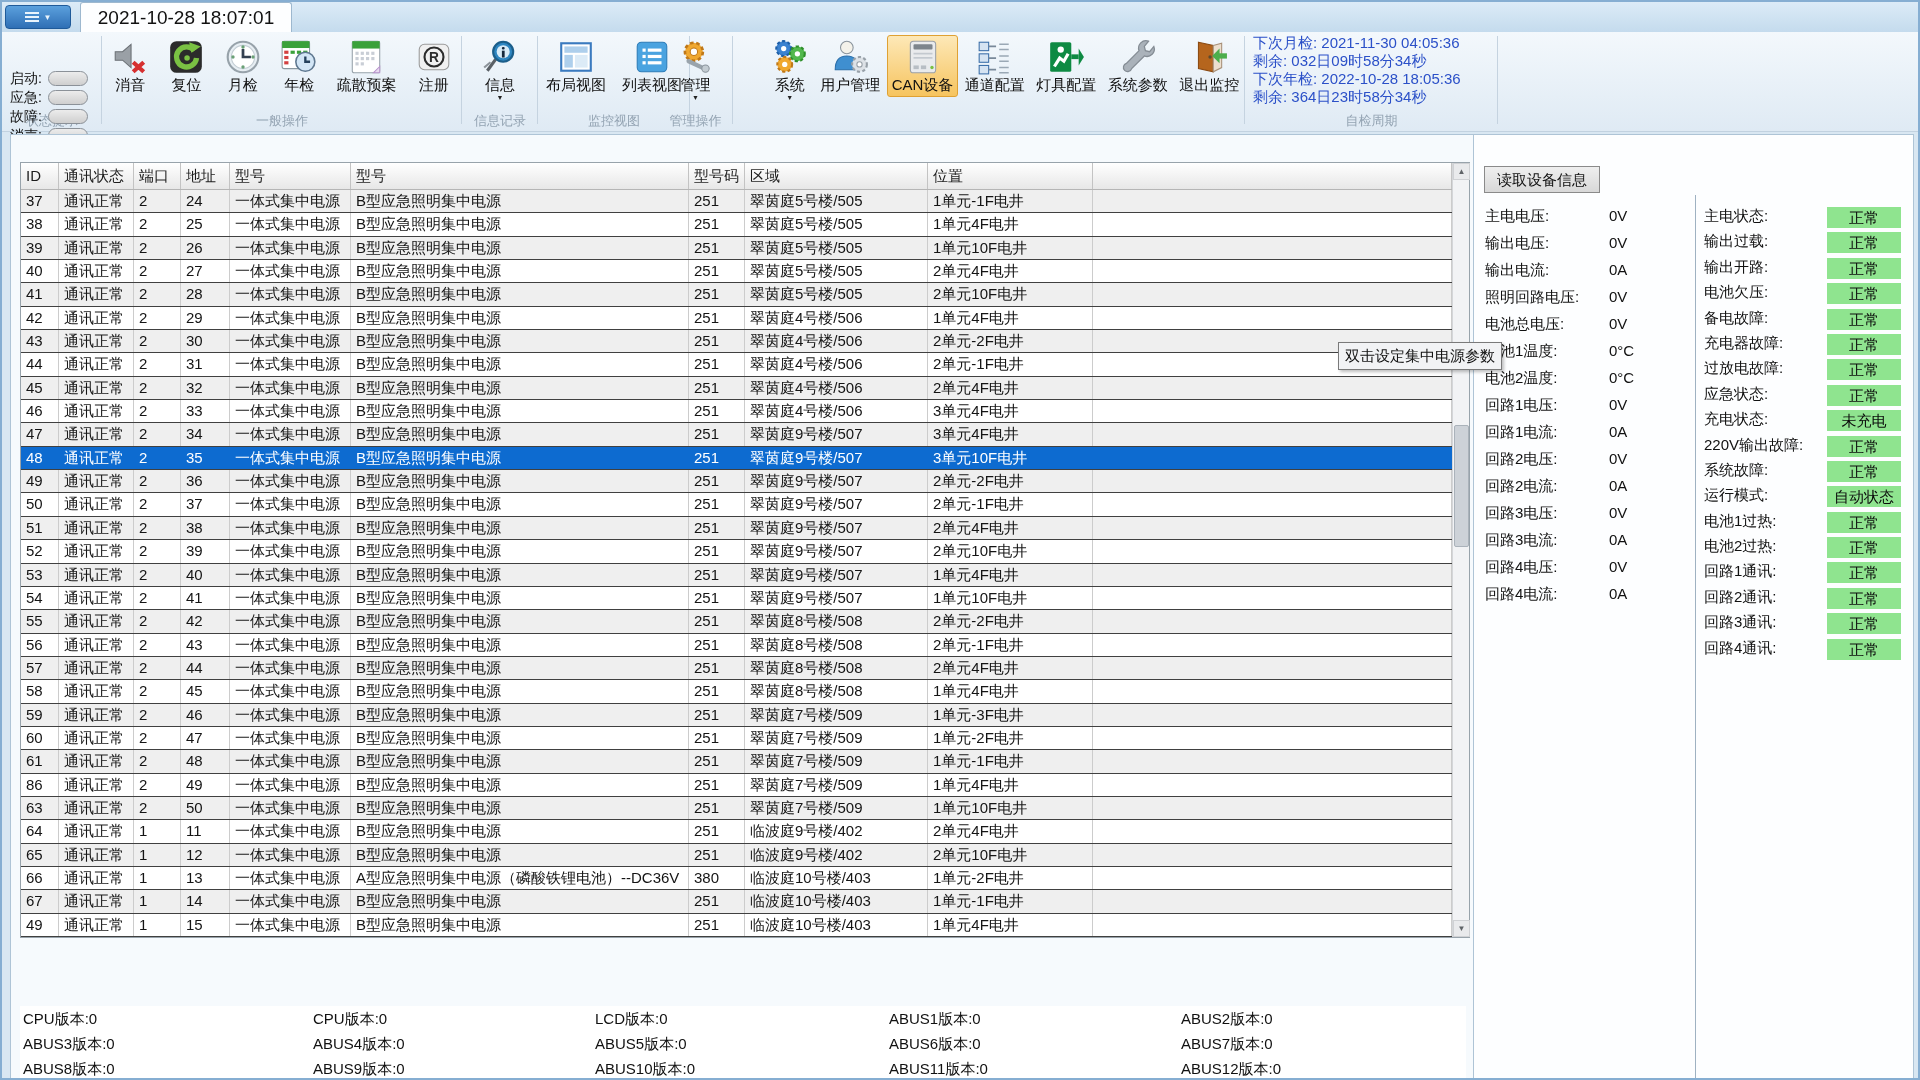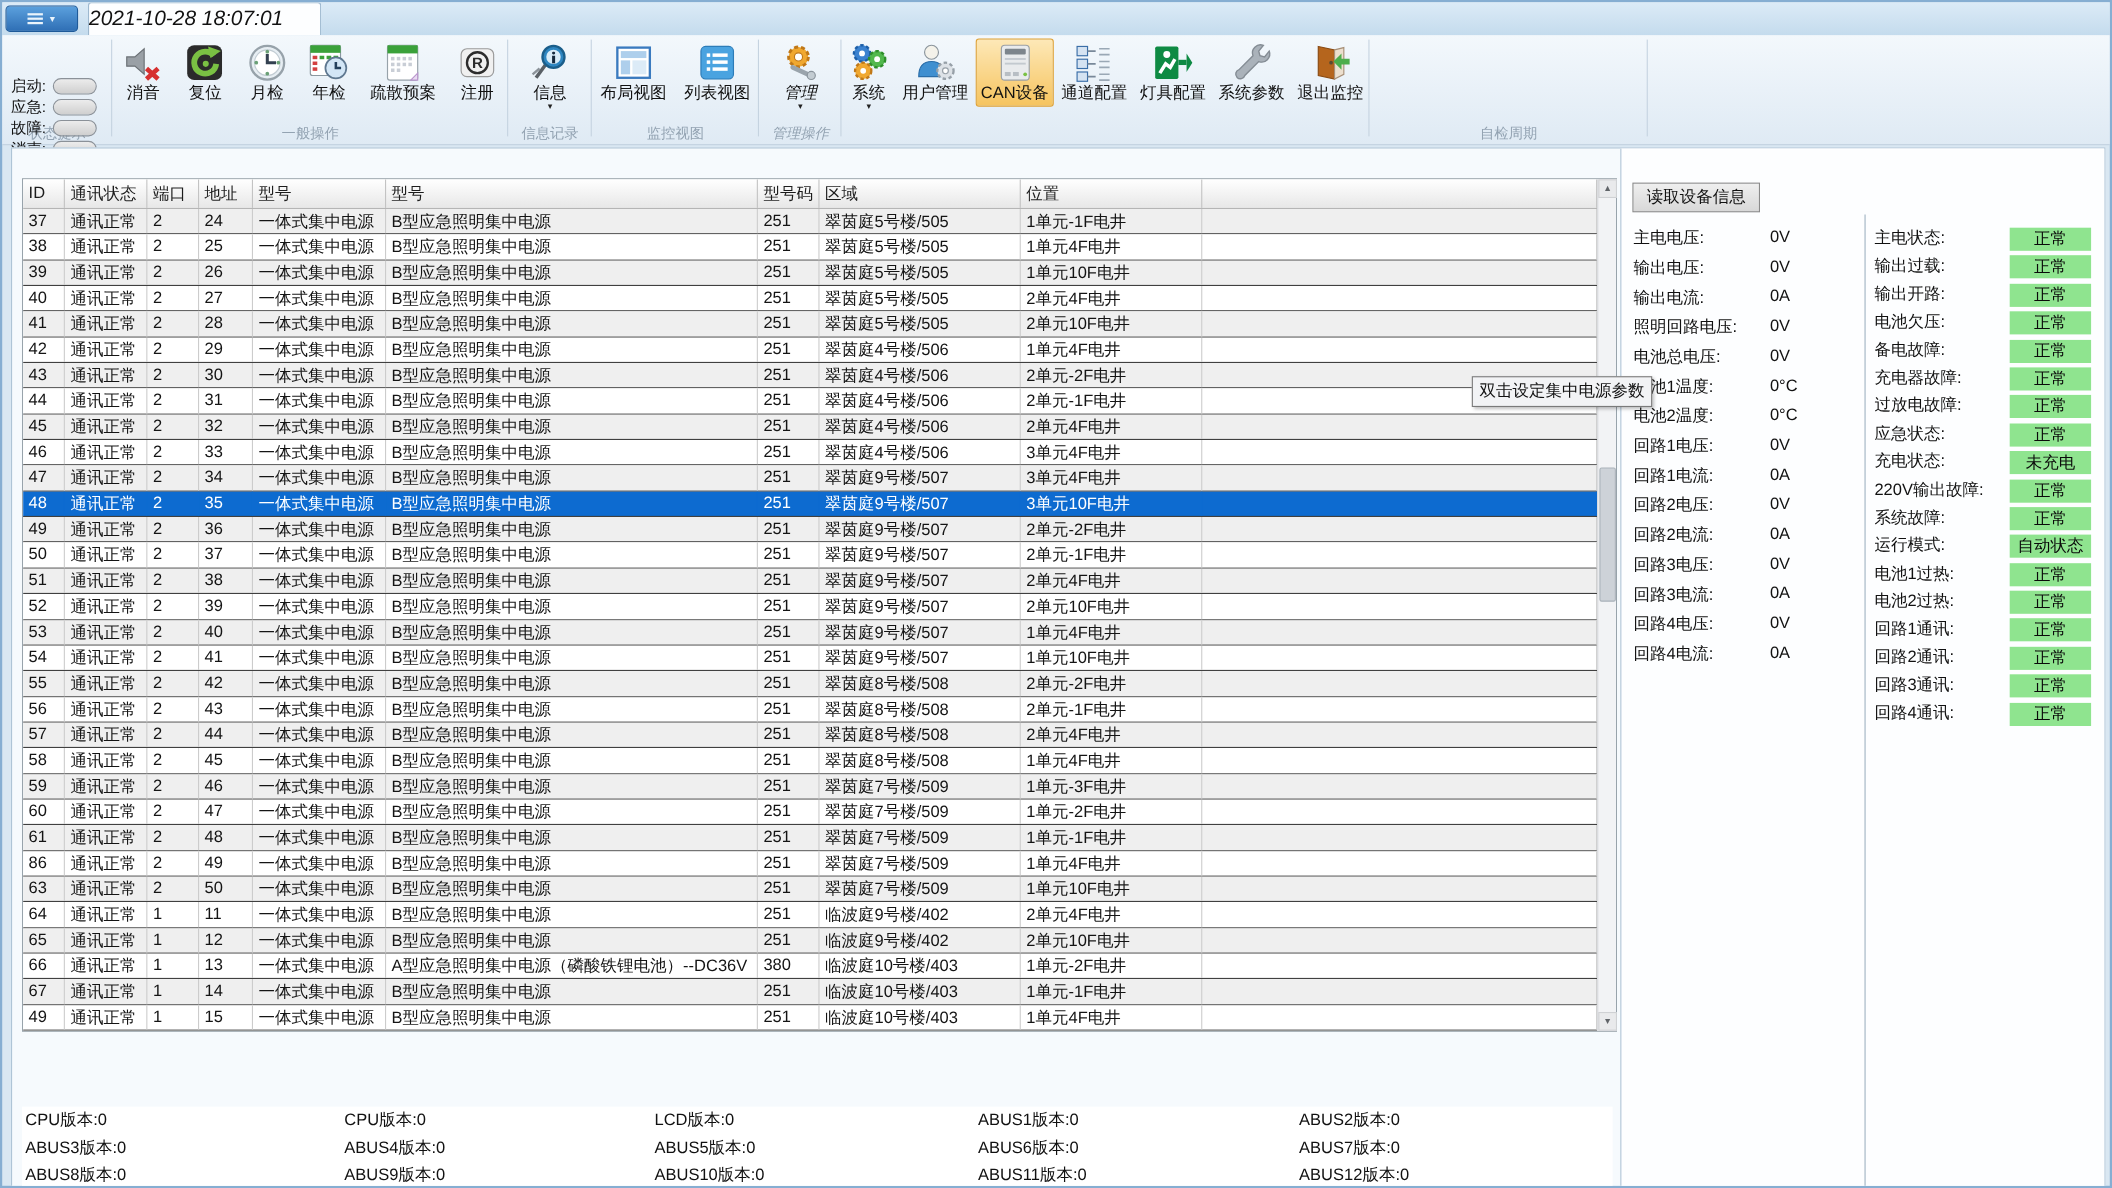--- a/index.html
+++ b/index.html
@@ -12,22 +12,22 @@
   #titlebar { position:absolute; left:0; top:0; width:100%; height:30px;
               background:linear-gradient(#dcebf7,#c4dbed); }
   #menu-btn { position:absolute; left:3px; top:3px; width:66px; height:24px;
               background:linear-gradient(#5ba0dd,#2f6fb5); border:1px solid #1f5a99;
               border-radius:4px; display:flex; align-items:center; justify-content:center; gap:5px; cursor:pointer; }
   #menu-btn .bars { display:flex; flex-direction:column; gap:2px; }
   #menu-btn .bars i { display:block; width:14px; height:2px; background:#eaf4fc; }
   #menu-btn .caret { color:#eaf4fc; font-size:8px; }
   #title-tab { position:absolute; left:78px; top:0; width:212px; height:30px; background:#fdfeff;
                border:1px solid #9db8cf; border-bottom:none; border-radius:3px 3px 0 0;
-               display:flex; align-items:center; 
-               font-size:19px; color:#111;font-style:italic; }
+               display:flex; align-items:center; justify-content:center;
+               font-size:19px; color:#111; }
 
   
   #toolbar { position:absolute; left:0; top:30px; width:100%; height:100px;
              background:linear-gradient(#f3f8fc,#dfeaf4); border-bottom:1px solid #c2d2e0; }
   .tb-group { position:absolute; top:0; height:100px; }
   .tb-group:after { content:""; position:absolute; right:0; top:4px; height:88px; width:1px; background:#c5d3e0; }
   .glabel { position:absolute; bottom:2px; left:0; width:100%; text-align:center;
             font-size:13px; color:#93a3b2; white-space:nowrap; }
   .titems { position:absolute; left:0; top:3px; width:100%; height:78px;
             display:flex; align-items:flex-start; justify-content:space-around; }
@@ -262,21 +262,21 @@
                   <rect x="14" y="16" width="13" height="3"></rect>
                   <rect x="9" y="22" width="3" height="3"></rect>
                   <rect x="14" y="22" width="13" height="3"></rect>
                 </g>
               </svg></span>
             <span class="tlabel">列表视图</span>
           </div>
         </div>
       <div class="glabel">监控视图</div>
     </div>
-    <div class="tb-group" id="tg-manage" style="left:688px;width:75px;font-style:italic;">
+    <div class="tb-group" id="tg-manage" style="left:656px;width:75px;">
       <div class="titems">
           <div class="tbtn">
             <span class="ticon"><svg viewBox="0 0 36 36">
                 <circle cx="16" cy="13" r="8.5" fill="#f0a830" stroke="#c07818" stroke-width="2.5" stroke-dasharray="3.5 2.5"></circle>
                 <circle cx="16" cy="13" r="3.5" fill="#fff" stroke="#c07818"></circle>
                 <path d="M11 22 L26 29" stroke="#9aa4ac" stroke-width="4" stroke-linecap="round"></path>
                 <circle cx="27" cy="29" r="3.5" fill="#c3ccd2" stroke="#8a949c"></circle>
               </svg></span>
             <span class="tlabel">管理</span>
             <span class="tdrop">▼</span>
@@ -351,20 +351,26 @@
                 <path d="M22 7 L30 5 V28 L22 32 Z" fill="#ecdfce" stroke="#a89078"></path>
                 <circle cx="19" cy="18" r="1.6" fill="#5a4a30"></circle>
                 <path d="M35 17 H24" stroke="#4cae4c" stroke-width="5"></path>
                 <path d="M28 10 L21 17 L28 24 Z" fill="#4cae4c"></path>
               </svg></span>
             <span class="tlabel">退出监控</span>
           </div>
         </div>
     </div>
     <div class="tb-group" id="tg-period" style="left:1243px;width:253px;">
+      <div id="period-lines">
+          <div>下次月检: 2021-11-30 04:05:36</div>
+          <div>剩余: 032日09时58分34秒</div>
+          <div>下次年检: 2022-10-28 18:05:36</div>
+          <div>剩余: 364日23时58分34秒</div>
+        </div>
       <div class="glabel">自检周期</div>
     </div>
   </div>
 
   <div id="content">
 
     <div id="table-wrap">
       <div id="grid">
         <div id="ghead">
             <div class="hc" style="width: 38px;">ID</div>

